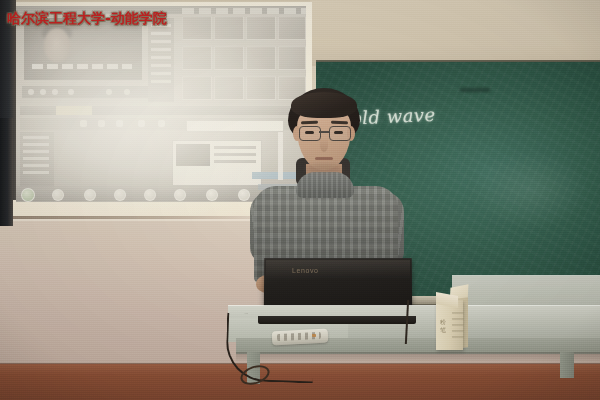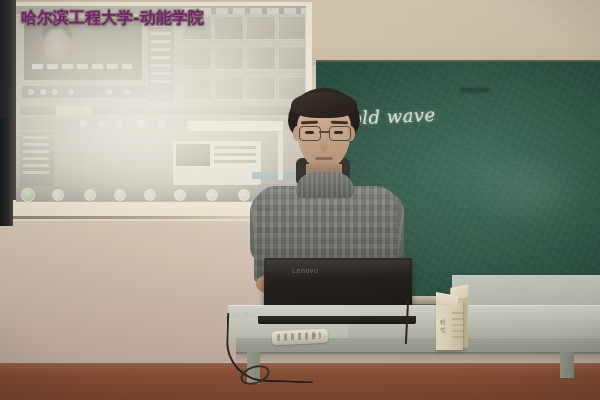--- a/index.html
+++ b/index.html
@@ -751,27 +751,27 @@
     left: 392px; top: 282px;
     width: 16px; height: 13px;
     border-radius: 50%;
     background: linear-gradient(160deg,#bb9375, #95704f);
     opacity: .85;
   }
 
   
   .watermark {
     position: absolute;
-    left: 21px; top: 8px;
+    left: 7px; top: 8px;
     font-family: "DejaVu Sans", sans-serif;
     font-weight: bold;
-    font-size: 16px;
+    font-size: 14px;
     line-height: 20px;
     letter-spacing: 0px;
-    color: #701a75;
+    color: #b91c1c;
     text-shadow:
       1px 1px 0 rgba(120,108,86,.75),
       -1px 1px 0 rgba(120,108,86,.55),
       1px -1px 0 rgba(120,108,86,.55),
       -1px -1px 0 rgba(120,108,86,.45),
       0 2px 4px rgba(100,88,66,.5);
     white-space: nowrap;
     opacity: .97;
   }
 

